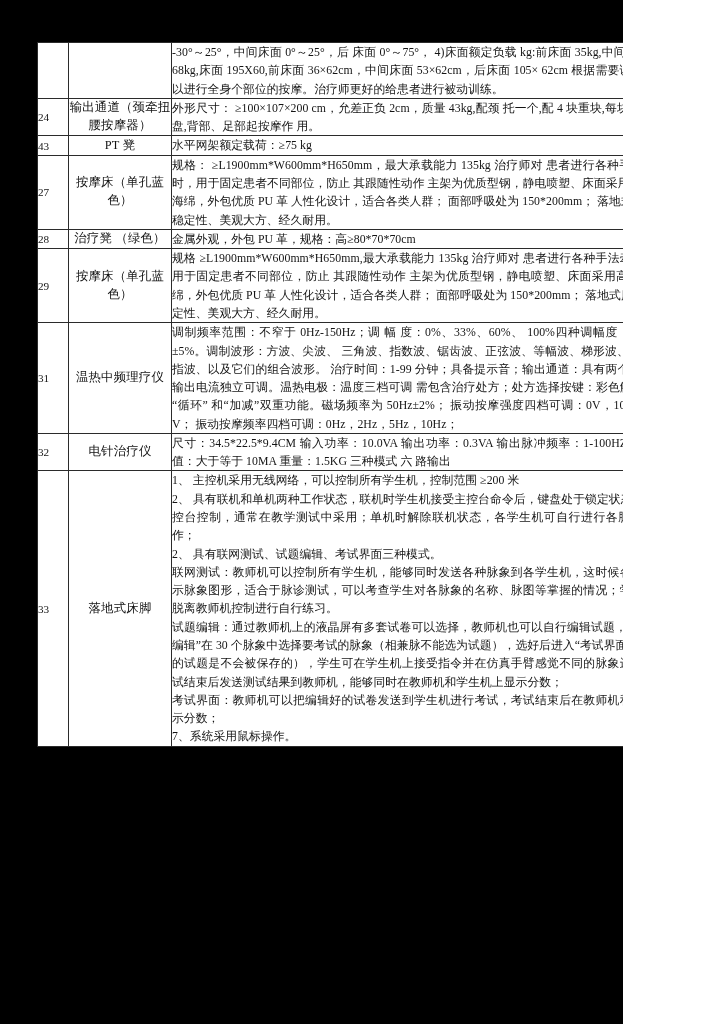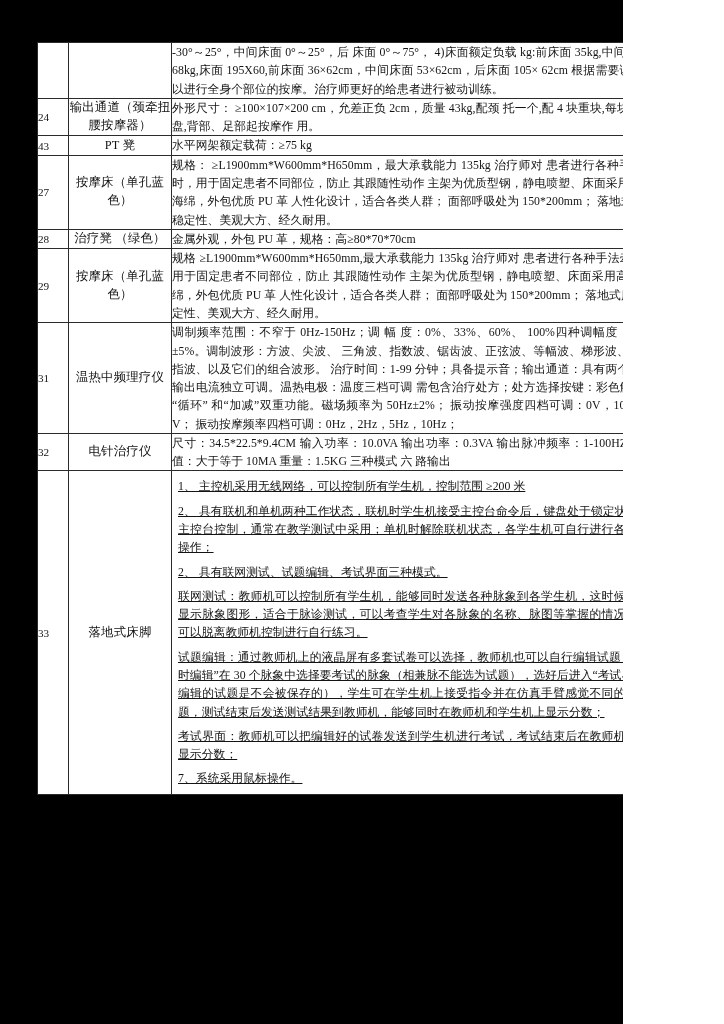--- a/index.html
+++ b/index.html
@@ -64,25 +64,24 @@
     text-align: justify;
     text-justify: inter-ideograph;
     font-size: 11.8px;
     line-height: 1.55;
     padding: 3px 5px 4px 6px;
     color: #141414;
     letter-spacing: 0.05px;
     word-break: break-all;
   }
   .cell-desc p {
-    margin: 6px;
+    margin: 0;
     padding: 0;
     text-align: justify;
     text-justify: inter-ideograph;
-    text-decoration: underline;
   }
   
   tr.r-cont td.cell-no,
   tr.r-cont td.cell-name { border-top-color: #2b2b2b; }
 </style>
 </head>
 <body>
 
 <div class="page">
   <div class="table-wrap">

